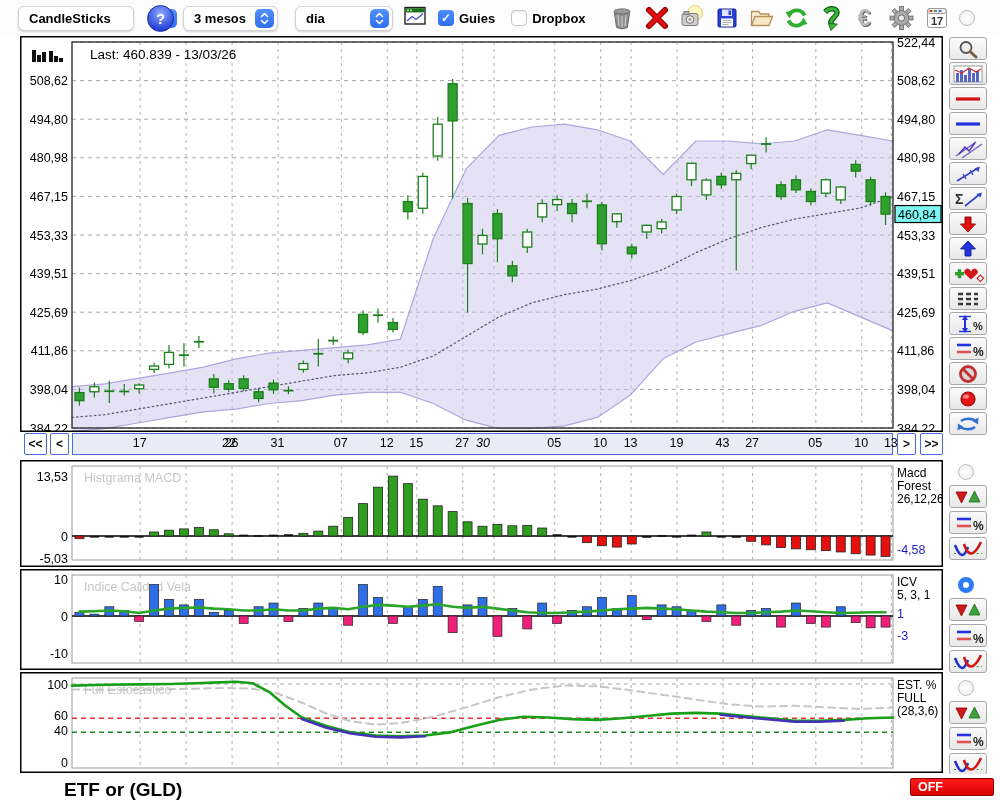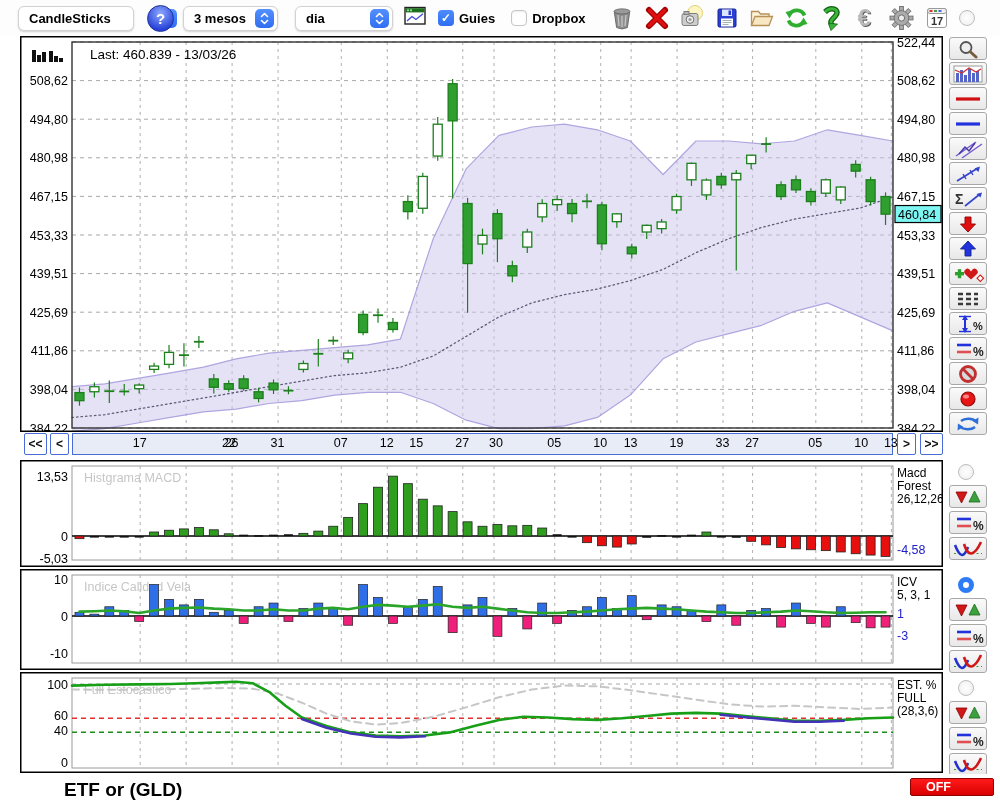--- a/index.html
+++ b/index.html
@@ -41,21 +41,21 @@
   .toolbtn{width:38px;height:23px;background:linear-gradient(#fafafa,#e8e8e8);border:1px solid #a8a8a8;
            border-radius:3px;display:flex;align-items:center;justify-content:center;box-sizing:border-box;}
   .pgroup{position:absolute;left:949px;width:44px;display:flex;flex-direction:column;align-items:flex-start;gap:3px;}
   .pgroup .radio{margin-left:9px;margin-bottom:2px;}
   
   #statusbar{position:absolute;left:0;top:774px;width:1000px;height:26px;background:#fff;}
   #symbol{position:absolute;left:64px;top:5px;font-size:19px;font-weight:bold;}
   #cfgpath{position:absolute;left:240px;width:640px;top:5px;font-size:13px;font-weight:bold;color:#1f1fd8;text-align:center;white-space:nowrap;}
   #offbtn{position:absolute;left:910px;top:4px;width:84px;height:18px;background:linear-gradient(#ff1a1a,#d90000);
           border:1px solid #8f0000;border-radius:2px;color:#fff;font-weight:bold;font-size:12.5px;
-          display:flex;align-items:center;padding-left:15px;box-sizing:border-box;}
+          display:flex;align-items:center;padding-left:7px;box-sizing:border-box;}
 </style>
 </head>
 <body>
 
 <div id="toolbar">
   <div class="popup" style="width:116px;margin-left:18px;gap:44px;">
     <span>CandleSticks</span>
     <span class="stepper">
       <svg width="9" height="13" viewBox="0 0 9 13">
           <path d="M1.5 4.5 L4.5 1.5 L7.5 4.5 M1.5 8.5 L4.5 11.5 L7.5 8.5" stroke="#fff" stroke-width="1.6" fill="none" stroke-linecap="round" stroke-linejoin="round"></path>
@@ -378,26 +378,26 @@
   <div class="navbtn" style="left:30px;width:19px;">&lt;</div>
   <div id="navstrip">
       <span class="xtick" style="left: 66.643px;">17</span>
       <span class="xtick" style="left: 108px; margin-left: 48px;">22</span>
       <span class="xtick" style="left: 158.595px;">26</span>
       <span class="xtick" style="left: 204.571px;">31</span>
       <span class="xtick" style="left: 267.788px;">07</span>
       <span class="xtick" style="left: 313.764px;">12</span>
       <span class="xtick" style="left: 343.32px;">15</span>
       <span class="xtick" style="left: 389.296px;">27</span>
-      <span class="xtick" style="left: 423px;">30</span>
+      <span class="xtick" style="left: 410px; font-style: italic;">30</span>
       <span class="xtick" style="left: 481.248px;">05</span>
       <span class="xtick" style="left: 527.224px;">10</span>
       <span class="xtick" style="left: 557.601px;">13</span>
       <span class="xtick" style="left: 603.577px;">19</span>
-      <span class="xtick" style="left: 649.553px;">33</span>
+      <span class="xtick" style="left: 649.553px;">43</span>
       <span class="xtick" style="left: 679.109px;">27</span>
       <span class="xtick" style="left: 742.326px;">05</span>
       <span class="xtick" style="left: 788.302px;">10</span>
       <span class="xtick" style="left: 817.858px;">13</span>
     </div>
   <div class="navbtn" style="left:877px;width:19px;">&gt;</div>
   <div class="navbtn" style="left:900px;width:23px;">&gt;&gt;</div>
 </div>
 
 <svg id="macdsvg" class="panelsvg" style="top:460px;" width="923" height="107" viewBox="0 0 923 107">

